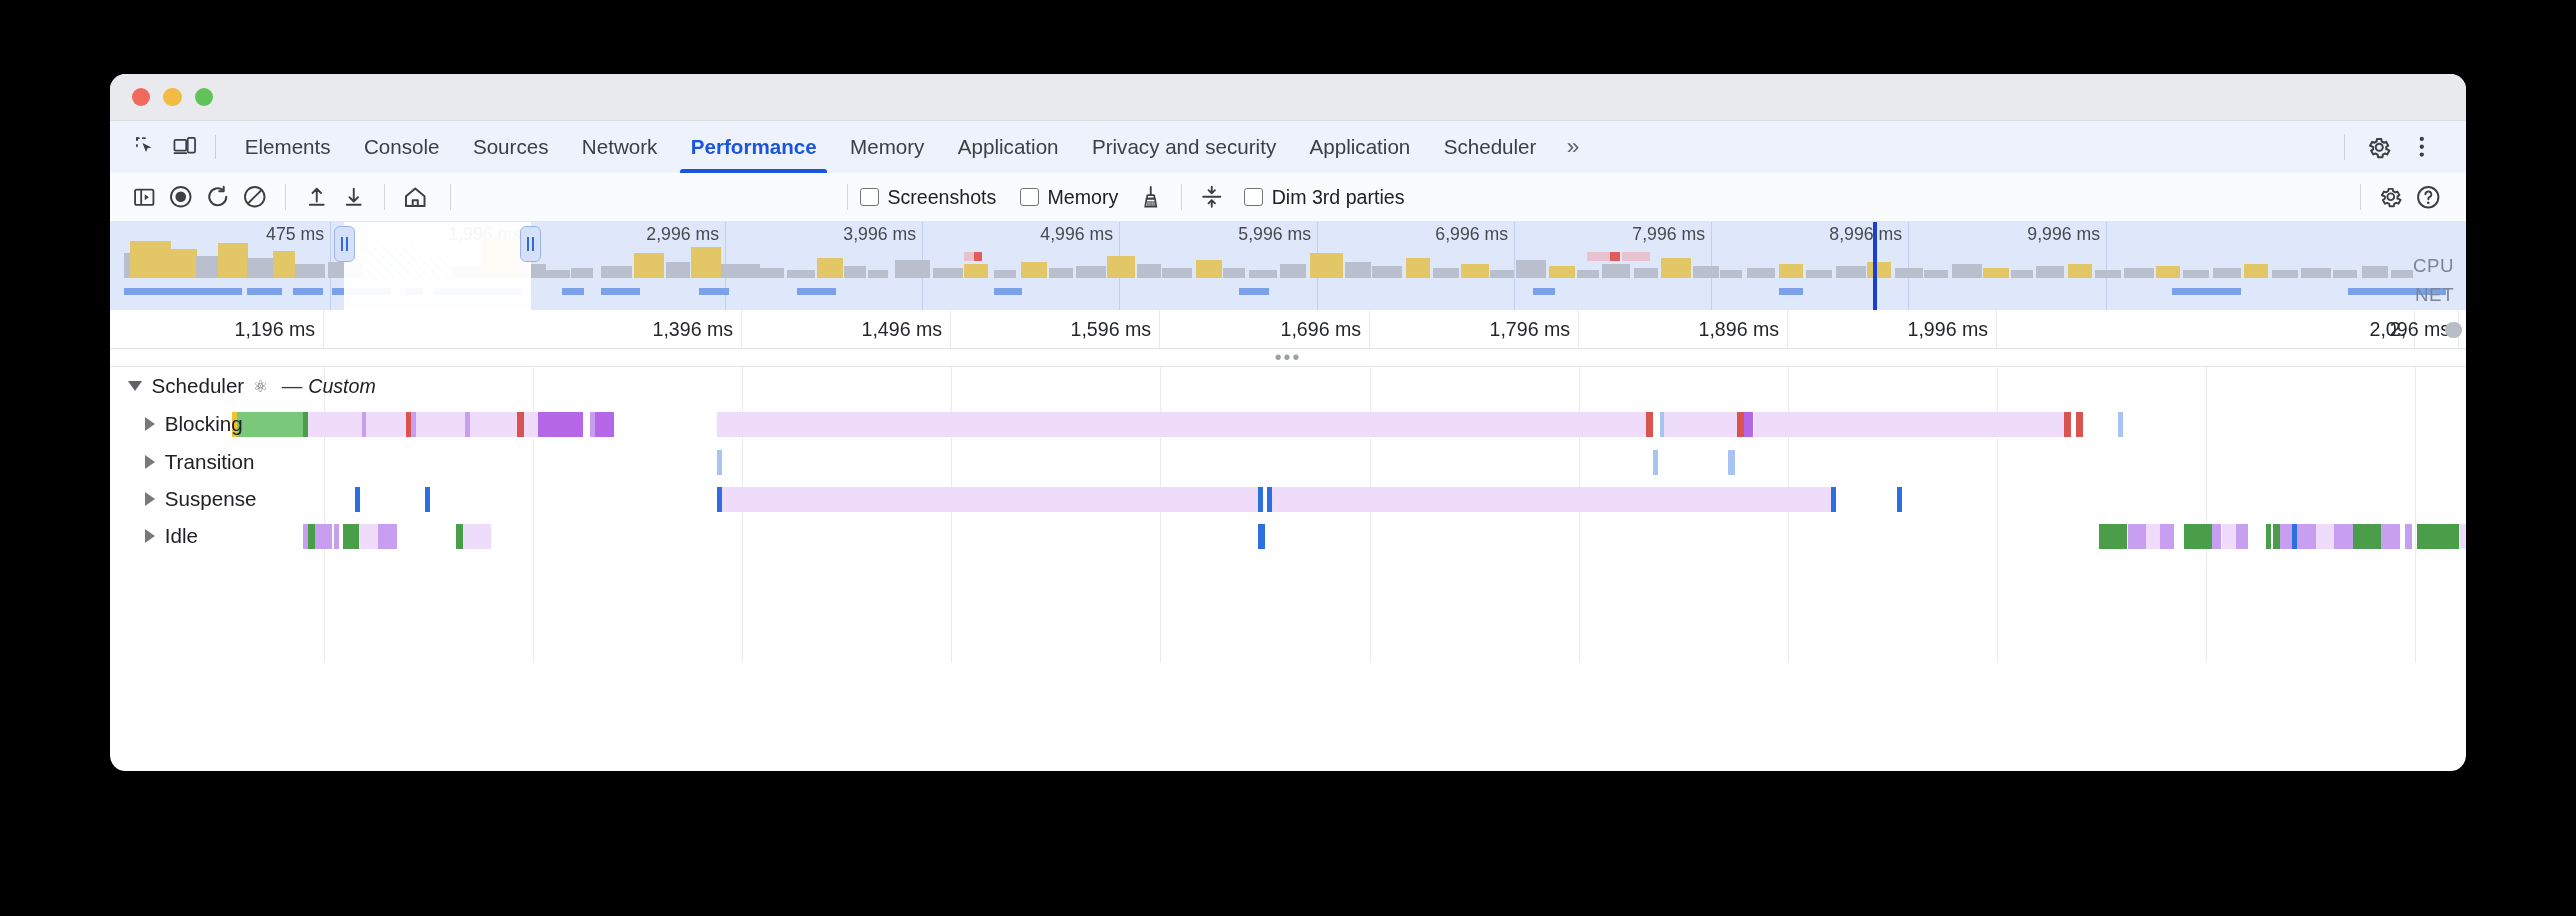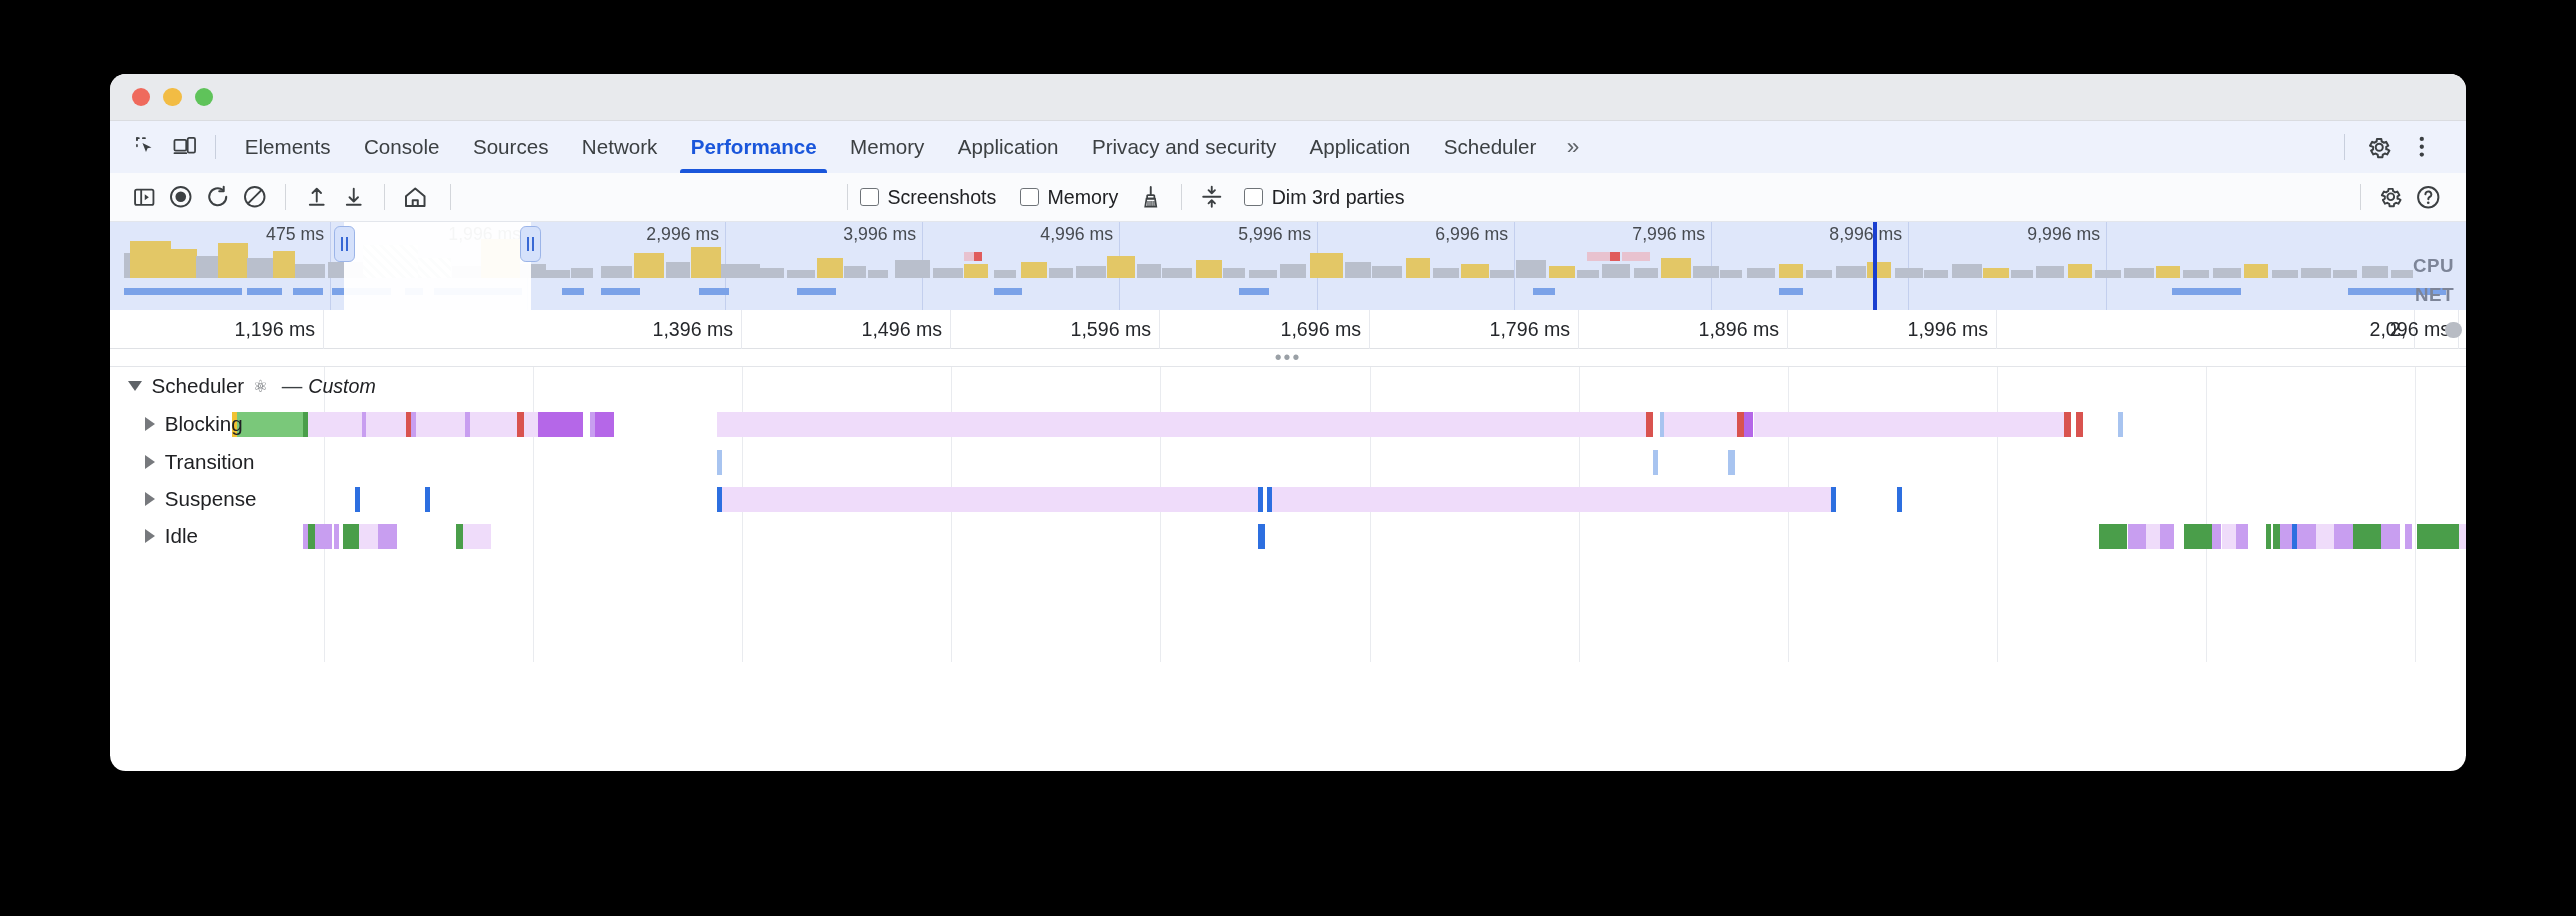--- a/index.html
+++ b/index.html
@@ -121,21 +121,21 @@
   .ov-handle i { width: 2px; height: 14.7px; background: #3868d4; display:block; }
   .ov-cpu { position: absolute; left: 0; right: 0; bottom: 32px; height: 47px; }
   .cpu-bar { position: absolute; bottom: 0; background: #e3c766; }
   .cpu-bar.gray { background: #b9bfcc; }
   .cpu-bar.hatch {
     background: repeating-linear-gradient(45deg,#c9cfdb 0 2.9px,#eef2fa 2.9px 6.9px);
   }
   .net-bar { position: absolute; background: #7ba2e8; height: 6.9px; }
   .ov-label {
     position: absolute; right: 11.8px;
-    font-size: 18.7px; font-weight: bold; color: #7d8598;
+    font-size: 18.7px; font-weight: normal; color: #7d8598;
     letter-spacing: 0.6px;
   }
   #ov-playhead {
     position: absolute; top: 0; bottom: 0; width: 3.9px;
     background: #1a3fd0; z-index: 7;
   }
 
   
   #detail-ruler {
     position: relative; height: 39px;

